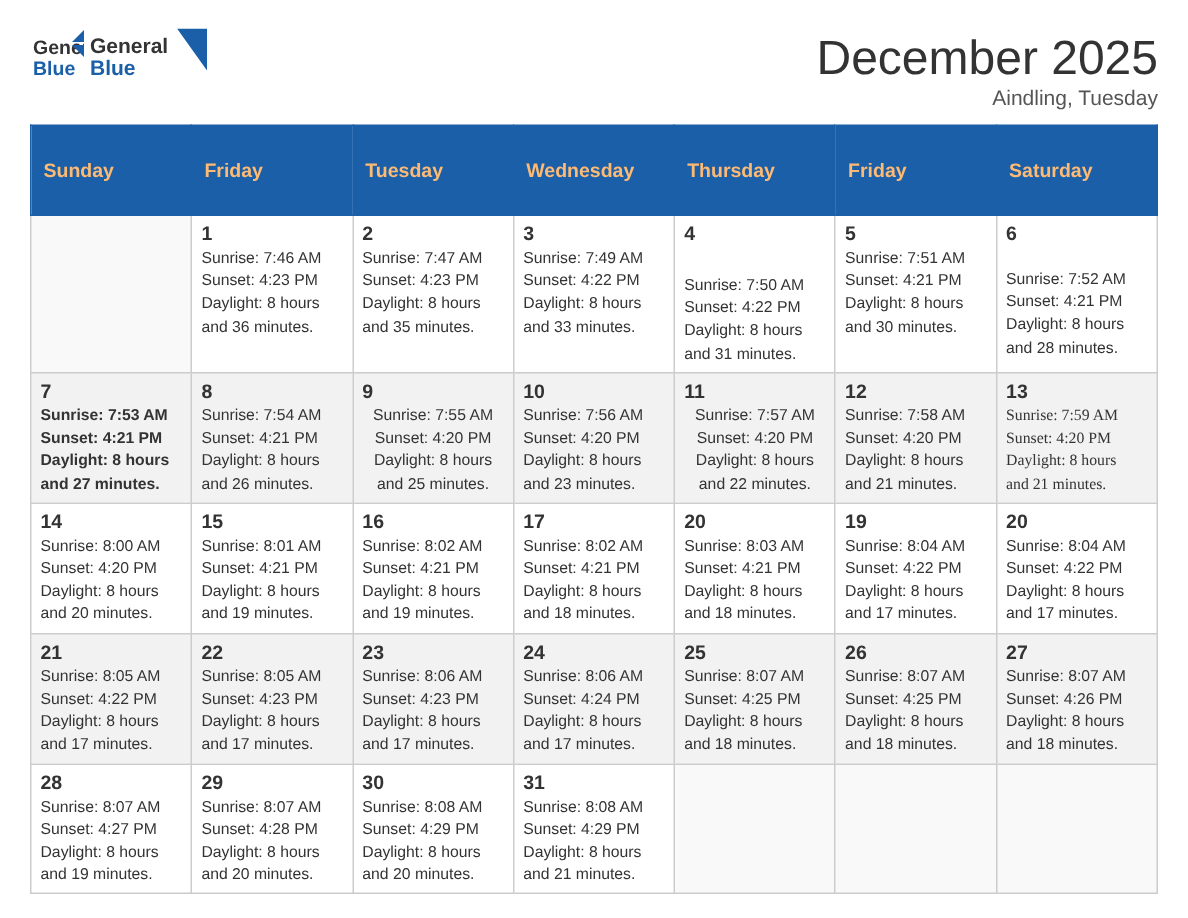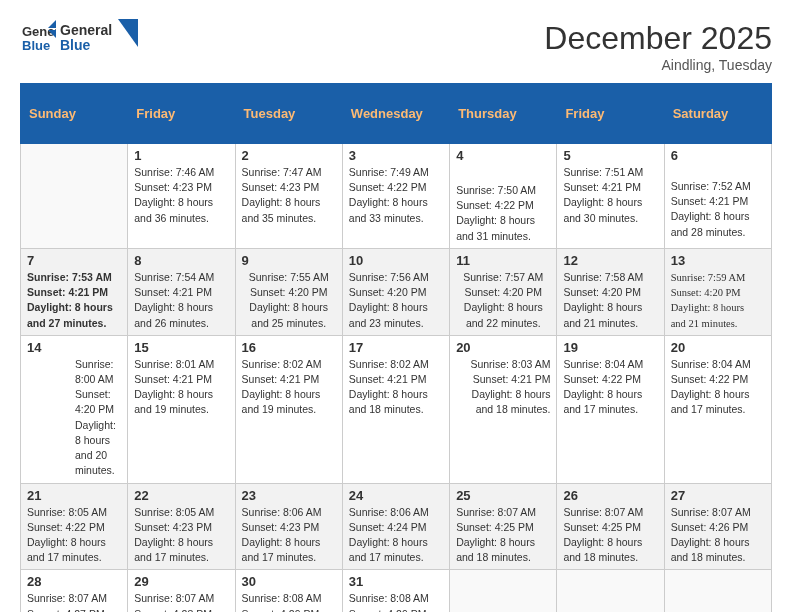--- a/index.html
+++ b/index.html
@@ -212,21 +212,21 @@
           <span class="day-num">13</span>
           <div class="day-info" style="white-space: pre-line; font-family: Liberation Serif, serif;">Sunrise: 7:59 AM
 Sunset: 4:20 PM
 Daylight: 8 hours
 and 21 minutes.</div>
         </td>
       </tr>
       <tr>
         <td>
           <span class="day-num">14</span>
-          <div class="day-info" style="white-space: pre-line; margin-left: 48px;">Sunrise: 8:00 AM
+          <div class="day-info" style="white-space: pre-line;">Sunrise: 8:00 AM
 Sunset: 4:20 PM
 Daylight: 8 hours
 and 20 minutes.</div>
         </td>
         <td>
           <span class="day-num">15</span>
           <div class="day-info" style="white-space: pre-line;">Sunrise: 8:01 AM
 Sunset: 4:21 PM
 Daylight: 8 hours
 and 19 minutes.</div>
@@ -240,21 +240,21 @@
         </td>
         <td>
           <span class="day-num">17</span>
           <div class="day-info" style="white-space: pre-line;">Sunrise: 8:02 AM
 Sunset: 4:21 PM
 Daylight: 8 hours
 and 18 minutes.</div>
         </td>
         <td>
           <span class="day-num">20</span>
-          <div class="day-info" style="white-space: pre-line; text-align: right;">Sunrise: 8:03 AM
+          <div class="day-info" style="white-space: pre-line;">Sunrise: 8:03 AM
 Sunset: 4:21 PM
 Daylight: 8 hours
 and 18 minutes.</div>
         </td>
         <td>
           <span class="day-num">19</span>
           <div class="day-info" style="white-space: pre-line;">Sunrise: 8:04 AM
 Sunset: 4:22 PM
 Daylight: 8 hours
 and 17 minutes.</div>

